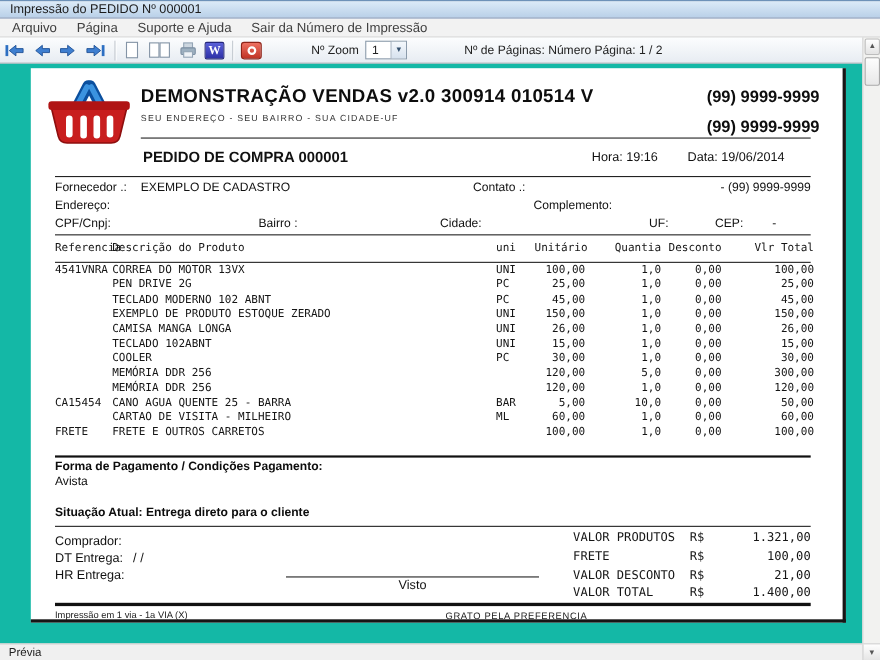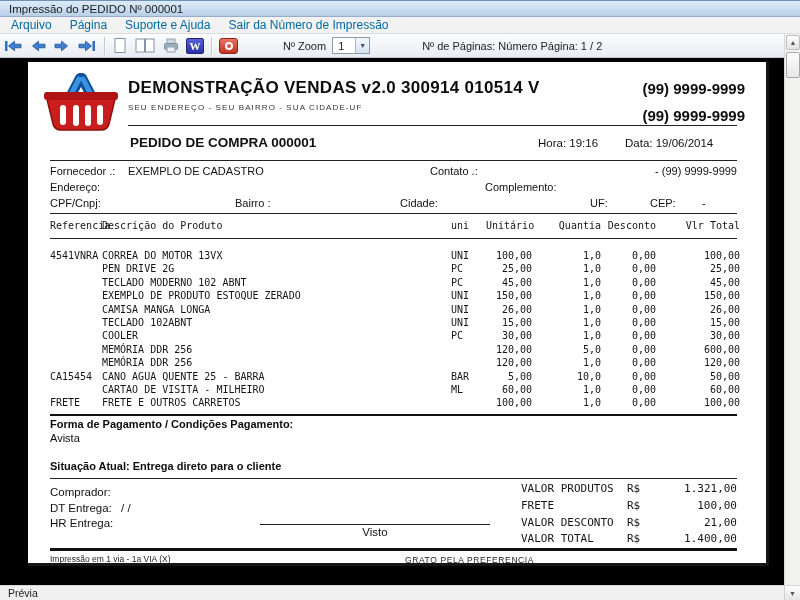--- a/index.html
+++ b/index.html
@@ -9,21 +9,21 @@
 
   
   .titlebar { position:absolute; left:0; top:0; width:800px; height:17px;
     background:linear-gradient(#dcebf8,#b9d0e8); border-top:1px solid #6e92b8;
     border-bottom:1px solid #96add0; display:flex; align-items:center;
     padding-left:9px; font-size:11.5px; color:#1c1c1c; }
 
   
   .menubar { position:absolute; left:0; top:17px; width:800px; height:17px;
     background:#f2f2f2; border-bottom:1px solid #dcdcdc; display:flex; align-items:center;
-    font-size:12px; color:#0369a1; padding-left:2px; }
+    font-size:12px; color:#404040; padding-left:2px; }
   .menu-item { padding:0 9px; height:100%; display:flex; align-items:center; cursor:default; }
 
   
   .toolbar { position:absolute; left:0; top:34px; width:784px; height:24px;
     background:linear-gradient(#fcfdfe,#e7ecf2); border-bottom:1px solid #c2c8d0;
     display:flex; align-items:center; font-size:11px; color:#222; }
   .tbtn { height:22px; display:flex; align-items:center; justify-content:center; padding:0 3px; }
   .sep { width:1px; height:18px; background:#c3c9d0; box-shadow:1px 0 0 #fff; margin:0 4px; }
   .word-icon { width:18px; height:16px; border:1px solid #23267d; border-radius:2px;
     background:linear-gradient(#5a60d8,#2d31a8); color:#fff; font-family:"Liberation Serif",serif;
@@ -33,21 +33,21 @@
   .close-icon span { width:8px; height:8px; border:2px solid #fff; border-radius:50%; display:block; }
   .zoom-label { margin-left:42px; }
   .zoom-box { margin-left:6px; height:17px; border:1px solid #8b9bab; background:#fff;
     display:flex; align-items:stretch; }
   .zoom-value { width:22px; display:flex; align-items:center; padding-left:5px; font-size:11px; }
   .zoom-arrow { width:14px; background:linear-gradient(#f4f8fc,#d7e2ee); border-left:1px solid #a9b7c6;
     display:flex; align-items:center; justify-content:center; font-size:7px; color:#33506e; }
   .pages-info { margin-left:52px; }
 
   
-  .workspace { position:absolute; left:0; top:58px; width:784px; height:527px; background:#000000; }
+  .workspace { position:absolute; left:0; top:58px; width:784px; height:527px; background:#14b8a6; }
   .page { position:absolute; left:28px; top:4px; width:741px; height:504px; background:#fff;
     border-right:3px solid #161616; border-bottom:3px solid #161616; color:#111; }
 
   .logo { position:absolute; left:12px; top:7px; }
   .company { position:absolute; left:100px; top:16px; }
   .company-name { font-size:17px; font-weight:bold; letter-spacing:0.3px; color:#0d0d0d; }
   .company-addr { font-size:8px; letter-spacing:1.1px; color:#333; margin-top:5px; }
   .phones { position:absolute; right:21px; top:13px; text-align:right; font-size:15px;
     font-weight:bold; line-height:27px; color:#0d0d0d; }
   .header-rule { position:absolute; left:100px; right:29px; top:63px; border-top:1px solid #222; }
@@ -65,21 +65,21 @@
   .rule-thin { position:absolute; left:22px; right:29px; border-top:1px solid #222; }
   .rule-thick { position:absolute; left:22px; right:29px; border-top:2px solid #111; }
 
   .items { position:absolute; left:22px; right:29px; top:158px;
     font-family:"DejaVu Sans Mono", monospace; font-size:10px; color:#151515; }
   .irow { display:grid; grid-template-columns:52px 346px 38px 46px 69px 55px 84px; }
   .irow .c-uni { padding-left:3px; }
   .irow .num { text-align:right; }
   .items-head { height:14px; }
   .items-head-rule { border-top:1px solid #222; margin-top:4px; }
-  .items-rows { margin-top:10px; }
+  .items-rows { margin-top:0; }
   .items-rows .irow { height:13.4px; line-height:13.4px; }
 
   .payment { position:absolute; left:22px; top:356px; font-size:11px; color:#0d0d0d; }
   .payment .lbl { font-weight:bold; }
   .payment .val { margin-top:2px; }
   .payment .sit { font-weight:bold; margin-top:16px; }
 
   .buyer { position:absolute; left:22px; top:423px; font-size:11.5px; line-height:15.5px; }
   .signature { position:absolute; left:232px; top:462px; width:230px; border-top:1px solid #222; }
   .visto { text-align:center; font-size:11.5px; margin-top:1px; }
@@ -320,21 +320,21 @@
     <span class="num">0,00</span>
     <span class="num">30,00</span>
   </div>
             <div class="irow">
     <span></span>
     <span>MEMÓRIA DDR 256</span>
     <span class="c-uni"></span>
     <span class="num">120,00</span>
     <span class="num">5,0</span>
     <span class="num">0,00</span>
-    <span class="num">600,00</span>
+    <span class="num">300,00</span>
   </div>
             <div class="irow">
     <span></span>
     <span>MEMÓRIA DDR 256</span>
     <span class="c-uni"></span>
     <span class="num">120,00</span>
     <span class="num">1,0</span>
     <span class="num">0,00</span>
     <span class="num">120,00</span>
   </div>

